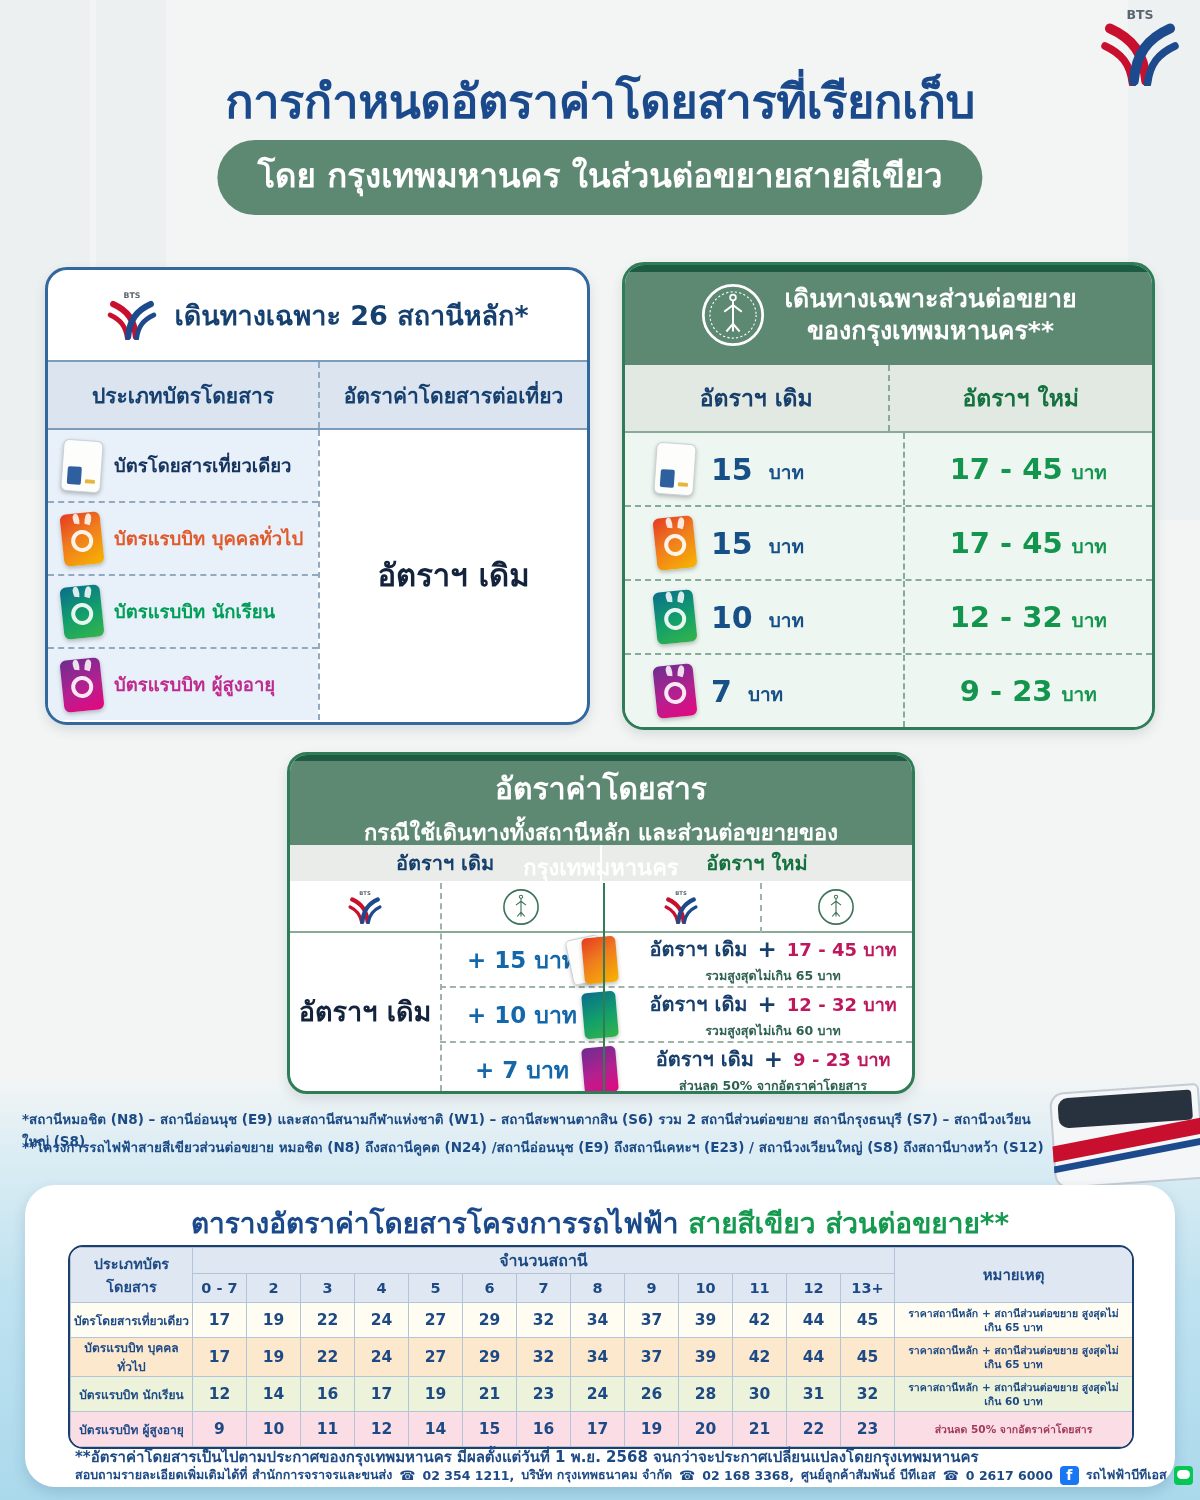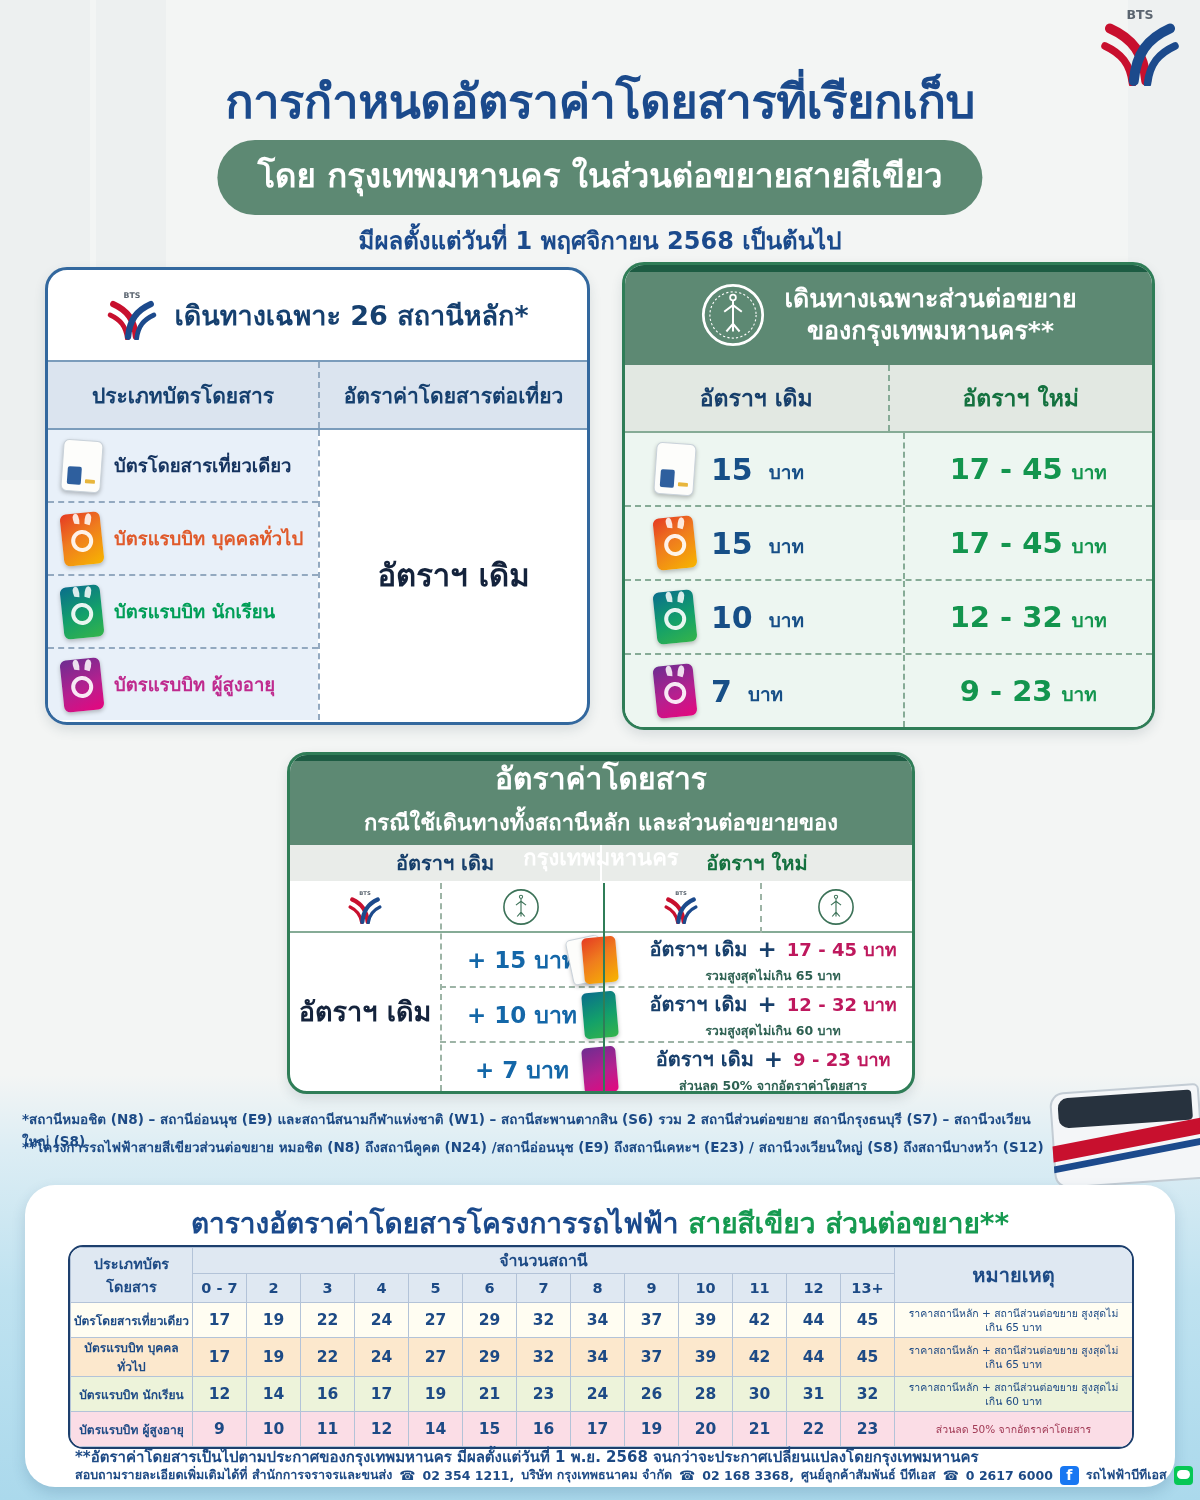--- a/index.html
+++ b/index.html
@@ -82,21 +82,21 @@
   .fare-unit { font-size:19px; font-weight:700; color:#174f87; padding-top:6px; }
   .fare-range { font-size:29px; font-weight:800; color:#13954e; }
   .fare-runit { font-size:19px; font-weight:700; color:#13954e; padding-top:6px; }
 
   
   .bma-seal { display:inline-block; }
 
   
   .comb-box { left:287px; top:752px; width:628px; height:342px; border:3px solid #2f7d57; border-radius:20px; overflow:hidden; }
   .cb-header { height:90px; background:linear-gradient(180deg,#1d5c43 0,#1d5c43 6px,#5d8973 6px);
-    color:#fff; text-align:center; padding-top:0; }
+    color:#fff; text-align:center; padding-top:10px; }
   .cb-title { font-size:30px; font-weight:800; }
   .cb-sub { font-size:22px; font-weight:600; margin-top:3px; }
   .cb-cols { display:flex; height:38px; background:#e9ece9; border-bottom:2px solid #fff; }
   .cb-cols .h1, .cb-cols .h2 { flex:1; display:flex; align-items:center; justify-content:center; font-size:20px; font-weight:800; }
   .cb-cols .h1 { color:#173f6b; border-right:2px solid #fff; }
   .cb-cols .h2 { color:#14713f; }
   .cb-logos { display:flex; height:50px; align-items:center; border-bottom:2px solid #86ab96; }
   .cb-logos .lc { display:flex; align-items:center; justify-content:center; }
   .cb-logos .lc1 { width:150px; }
   .cb-logos .lc2 { width:162px; }
@@ -143,25 +143,25 @@
     box-shadow:0 6px 14px rgba(30,70,110,.18); }
   .panel-title { position:absolute; top:16px; width:100%; text-align:center; font-size:28px; font-weight:800; }
   .panel-title .tm { color:#1b4a8c; }
   .panel-title .ta { color:#169a50; }
   .table-wrap { position:absolute; left:43px; top:60px; width:1066px; border:2.5px solid #1d3f6d; border-radius:15px; overflow:hidden; background:#fff; }
   table.fares { width:100%; border-collapse:collapse; table-layout:fixed; }
   table.fares th, table.fares td { border:1px solid #b3c3d8; text-align:center; vertical-align:middle; }
   table.fares thead th { background:#dfe8f2; color:#1d4a85; }
   th.tt { font-size:14.5px; font-weight:800; }
   th.ts { font-size:16px; font-weight:800; height:26px; }
-  th.tr { font-size:20px; font-weight:800; }
+  th.tr { font-size:15px; font-weight:800; }
   th.cnt { font-size:14.5px; font-weight:800; height:29px; }
   td.typ { font-size:12px; font-weight:700; color:#1d4a85; height:35px; }
   td.val { font-size:15.5px; font-weight:800; color:#1d4a85; }
-  td.rem { font-size:10.5px; font-weight:400; color:#1d4a85; line-height:1.35; padding:2px 6px; }
+  td.rem { font-size:10.5px; font-weight:700; color:#1d4a85; line-height:1.35; padding:2px 6px; }
   tr.last td.rem { color:#a23b56; }
   .panel-note1 { position:absolute; left:50px; top:260px; font-size:15px; font-weight:700; color:#1d4a85; }
   .panel-note2 { position:absolute; left:50px; top:280px; display:flex; align-items:center; gap:7px;
     font-size:12.5px; font-weight:700; color:#1d4a85; white-space:nowrap; }
   .phone-ic { font-size:13px; color:#1d4a85; }
   .fb-badge { width:19px; height:19px; background:#1877f2; border-radius:4px; color:#fff;
     display:inline-flex; align-items:center; justify-content:center; font-size:14px; font-weight:800; }
   .line-badge { width:19px; height:19px; background:#06c755; border-radius:4px; position:relative; display:inline-block; }
   .line-badge::after { content:""; position:absolute; left:3px; top:4px; width:13px; height:9px; background:#fff; border-radius:5px; }
 </style>
@@ -179,21 +179,20 @@
       <text x="30" y="10" text-anchor="middle" font-size="10" font-weight="800" fill="#5b6570">BTS</text>
       <path d="M6,18 C24,26 33,38 35,60" stroke="#c8102e" stroke-width="8" fill="none" stroke-linecap="round"></path>
       <path d="M2,32 C15,38 22,46 24,62" stroke="#c8102e" stroke-width="6" fill="none" stroke-linecap="round"></path>
       <path d="M54,18 C36,26 27,38 25,60" stroke="#1c4a8c" stroke-width="8" fill="none" stroke-linecap="round"></path>
       <path d="M58,32 C45,38 38,46 36,62" stroke="#1c4a8c" stroke-width="6" fill="none" stroke-linecap="round"></path>
     </svg>
   </div>
 
   <div class="page-title">การกำหนดอัตราค่าโดยสารที่เรียกเก็บ</div>
   <div class="subtitle-pill">โดย กรุงเทพมหานคร ในส่วนต่อขยายสายสีเขียว</div>
-  <div class="effective">มีผลตั้งแต่วันที่ 1 พฤศจิกายน 2568 เป็นต้นไป</div>
 
   <section class="box left-box">
     <div class="lb-header">
       <svg width="52" height="50" viewBox="0 0 60 64" class="bts-mark">
         <text x="30" y="10" text-anchor="middle" font-size="10" font-weight="800" fill="#5b6570">BTS</text>
         <path d="M6,18 C24,26 33,38 35,60" stroke="#c8102e" stroke-width="8" fill="none" stroke-linecap="round"></path>
         <path d="M2,32 C15,38 22,46 24,62" stroke="#c8102e" stroke-width="6" fill="none" stroke-linecap="round"></path>
         <path d="M54,18 C36,26 27,38 25,60" stroke="#1c4a8c" stroke-width="8" fill="none" stroke-linecap="round"></path>
         <path d="M58,32 C45,38 38,46 36,62" stroke="#1c4a8c" stroke-width="6" fill="none" stroke-linecap="round"></path>
       </svg>

